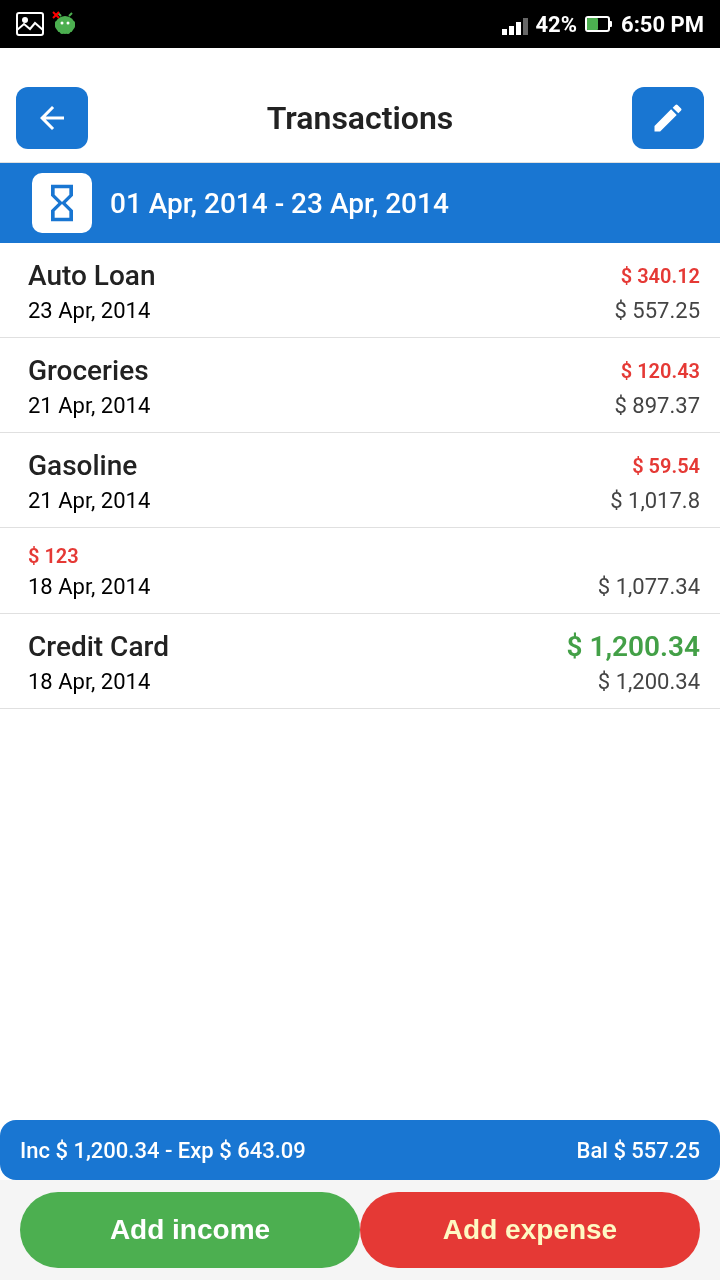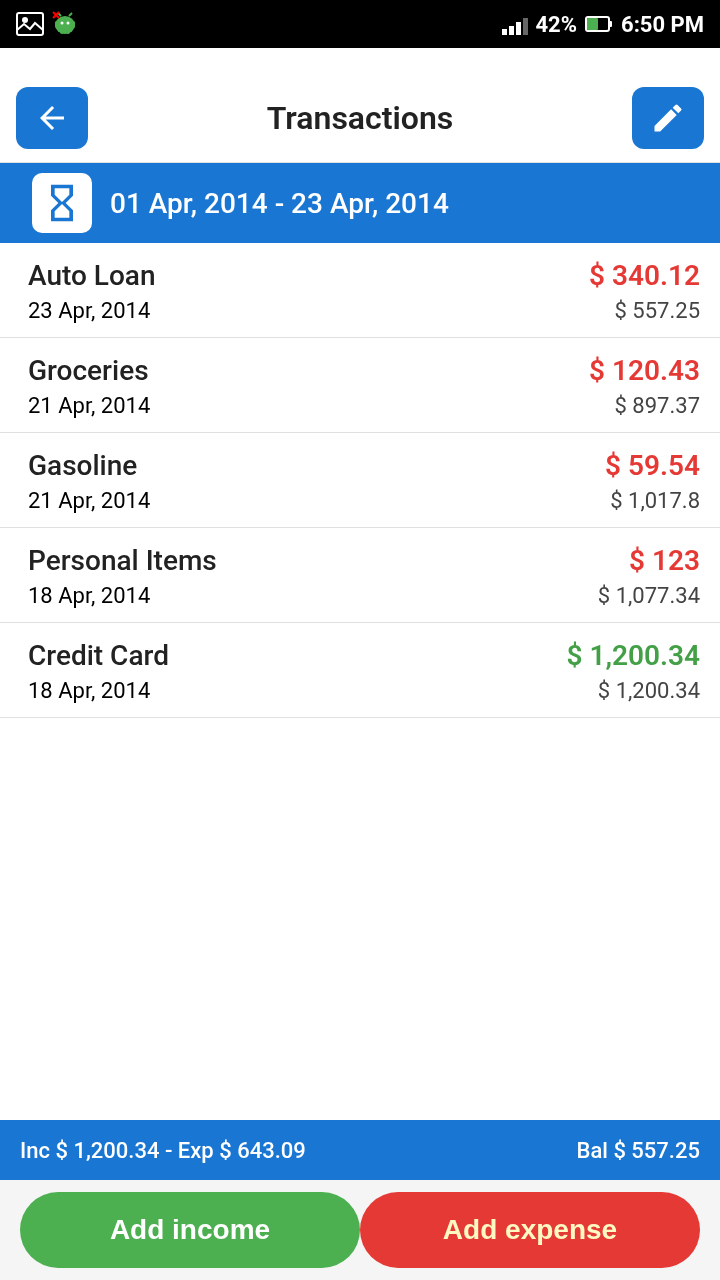--- a/index.html
+++ b/index.html
@@ -113,21 +113,21 @@
       justify-content: space-between;
       align-items: center;
       margin-bottom: 6px;
     }
     .transaction-name {
       font-size: 28px;
       font-weight: 500;
       color: #222;
     }
     .transaction-amount-negative {
-      font-size: 28px;
+      font-size: 20px;
       font-weight: 600;
       color: #e53935;
     }
     .transaction-amount-positive {
       font-size: 28px;
       font-weight: 600;
       color: #43a047;
     }
     .transaction-row2 {
       display: flex;
@@ -144,20 +144,21 @@
     }
 
     
     .summary-bar {
       background: #1976D2;
       height: 60px;
       display: flex;
       align-items: center;
       justify-content: space-between;
       padding: 0 20px;
+      border-radius: 16px;
     }
     .summary-text {
       color: #fff;
       font-size: 22px;
       font-weight: 500;
     }
 
     
     .action-buttons {
       background: #f5f5f5;
@@ -296,21 +297,20 @@
         <span class="transaction-name">Gasoline</span>
         <span class="transaction-amount-negative">$ 59.54</span>
       </div>
       <div class="transaction-row2">
         <span class="transaction-date">21 Apr, 2014</span>
         <span class="transaction-balance">$ 1,017.8</span>
       </div>
     </div>
     <div class="transaction-item">
       <div class="transaction-row1">
-        <span class="transaction-name">Personal Items</span>
         <span class="transaction-amount-negative">$ 123</span>
       </div>
       <div class="transaction-row2">
         <span class="transaction-date">18 Apr, 2014</span>
         <span class="transaction-balance">$ 1,077.34</span>
       </div>
     </div>
     <div class="transaction-item">
       <div class="transaction-row1">
         <span class="transaction-name">Credit Card</span>

